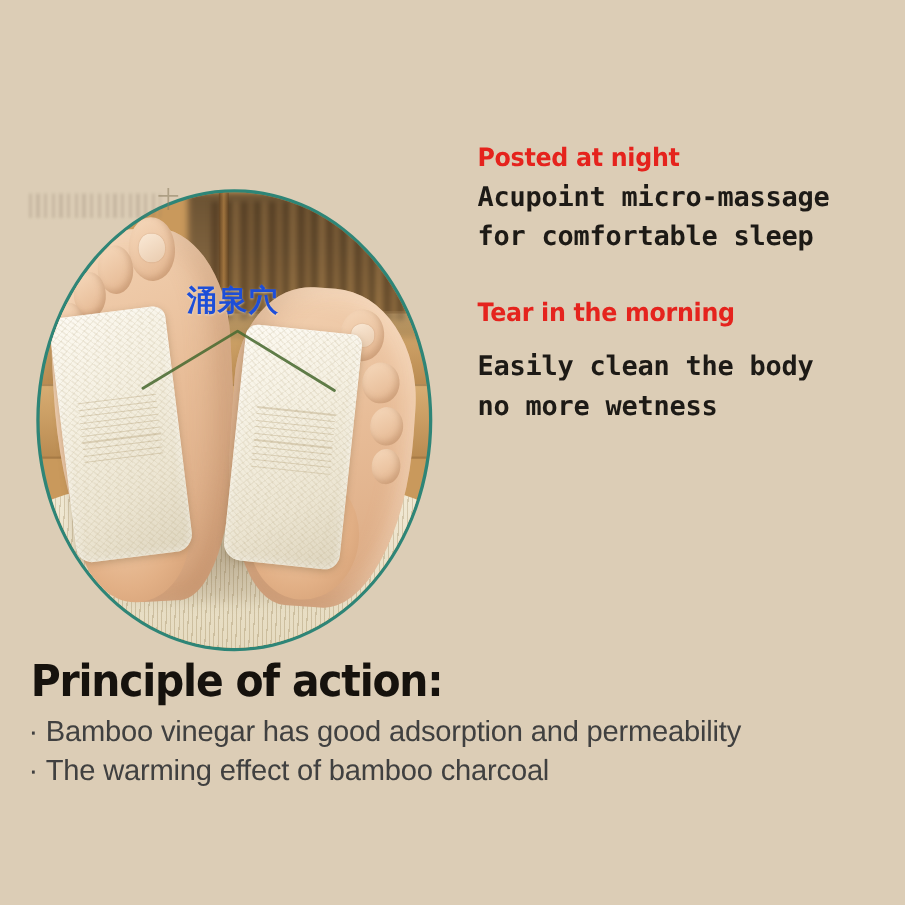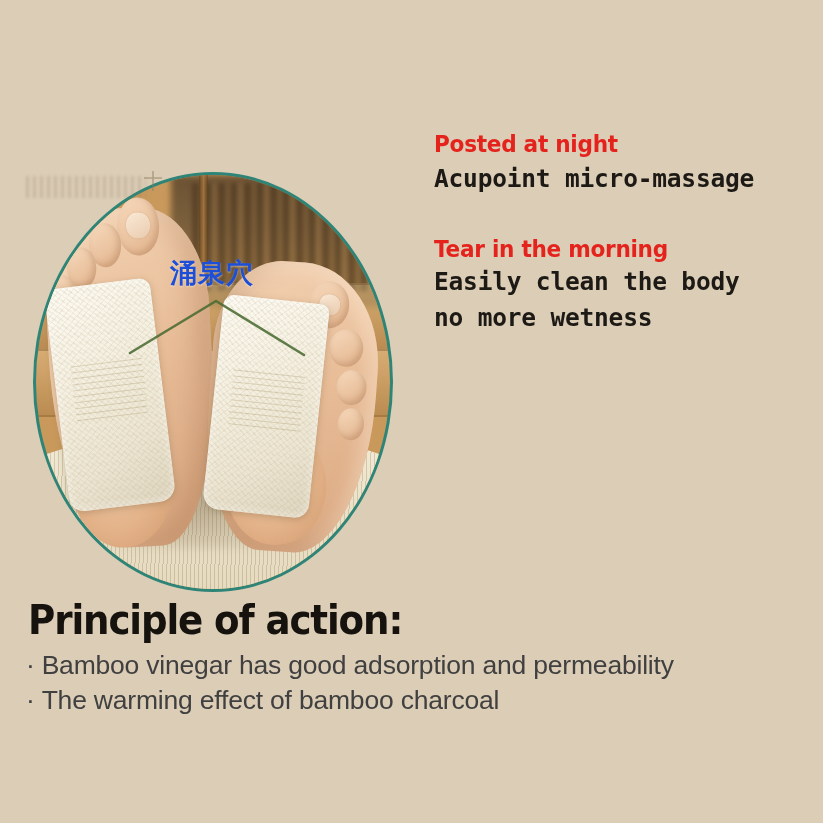--- a/index.html
+++ b/index.html
@@ -154,21 +154,21 @@
     letter-spacing:-.3px;transform:scaleX(.94);transform-origin:left center;
     white-space:nowrap;line-height:1.1;
   }
   .body-line{
     font-family:"DejaVu Sans Mono", monospace;
     font-weight:700;font-size:24.5px;color:#1d1a16;
     line-height:1.47;white-space:nowrap;letter-spacing:-.2px;
   }
   .blk1{margin-top:4px;}
   .blk2-kicker{margin-top:40px;}
-  .blk2{margin-top:1px;}
+  .blk2{margin-top:16px;}
 
   
   .principle{
     position:absolute;left:28px;top:597px;
     font-family:"DejaVu Sans", sans-serif;
     font-weight:700;font-size:40px;color:#16120d;
     letter-spacing:-1.2px;transform:scaleX(.93);transform-origin:left center;
     white-space:nowrap;
   }
   .bullets{position:absolute;left:26px;top:648px;width:790px;}
@@ -243,20 +243,21 @@
   <div class="acu-label">涌泉穴</div>
   <svg class="chevron" viewBox="0 0 180 65">
     <path d="M2 58 L88 6 L176 60" stroke="#4a6b32" stroke-width="2.6" fill="none" stroke-linecap="round" stroke-linejoin="round" opacity=".88"></path>
   </svg>
 
   <div class="txtcol">
 
     <div class="kicker">Posted at night</div>
     <div class="blk1">
       <div class="body-line">Acupoint micro-massage</div>
+      <div class="body-line">for comfortable sleep</div>
     </div>
 
     <div class="kicker blk2-kicker">Tear in the morning</div>
     <div class="blk2">
       <div class="body-line">Easily clean the body</div>
       <div class="body-line">no more wetness</div>
     </div>
 
   </div>
 

